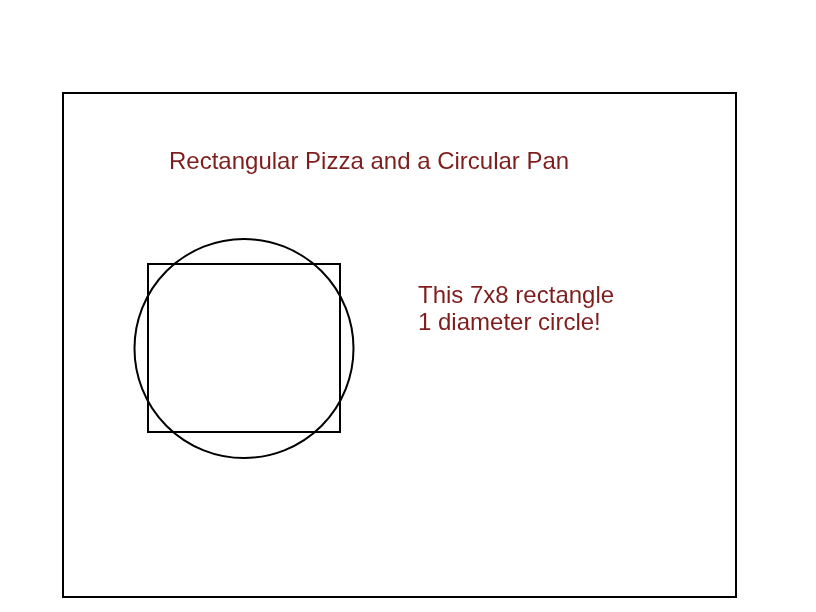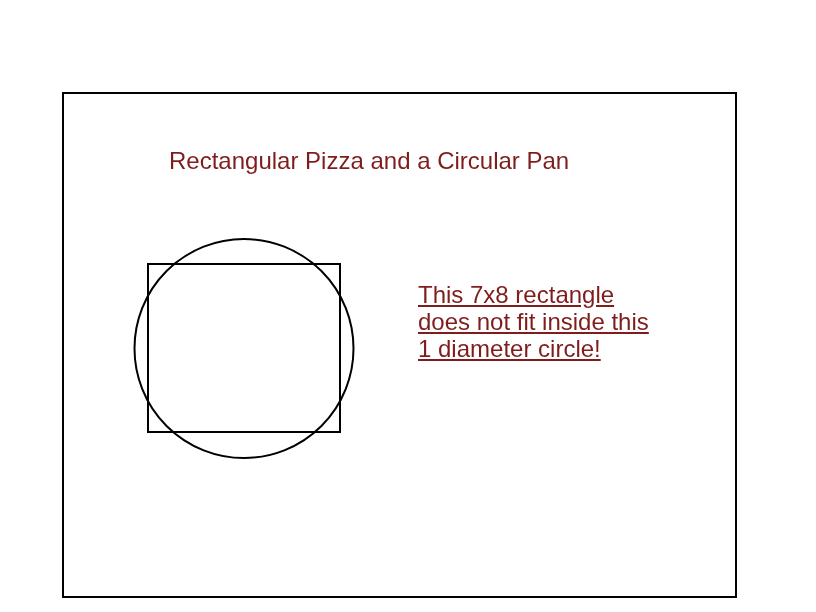--- a/index.html
+++ b/index.html
@@ -39,35 +39,33 @@
   }
   #caption {
     position: absolute;
     left: 418px;
     top: 241px;
     font-size: 24px;
     line-height: 27px;
   }
   .caption-line {
     white-space: nowrap;
-    text-decoration: underline;
   }
 </style>
 </head>
 <body>
 
 <div id="canvas">
 
   <svg id="diagram-svg" viewBox="0 0 816 612" xmlns="http://www.w3.org/2000/svg">
     <rect class="shape" x="63" y="53" width="673" height="504"></rect>
     <circle class="shape" cx="244" cy="308.5" r="109.5"></circle>
     <rect class="shape" x="148" y="224" width="192" height="168"></rect>
   </svg>
 
   <div id="diagram-title">Rectangular Pizza and a Circular Pan</div>
 
   <div id="caption">
     <div class="caption-line">This 7x8 rectangle</div>
-    <div class="caption-line">does not fit inside this</div>
     <div class="caption-line">1 diameter circle!</div>
   </div>
 
 </div>
 
 </body></html>

